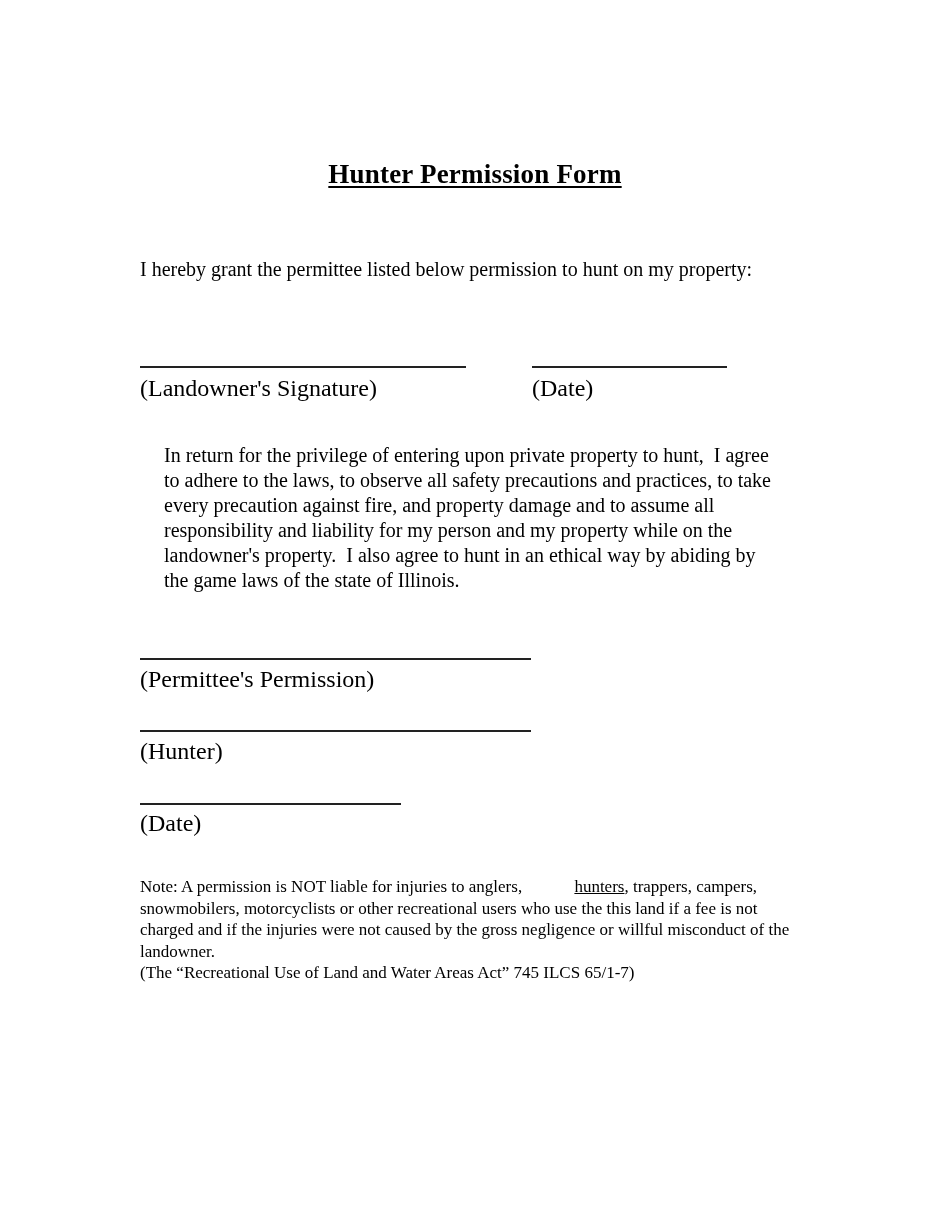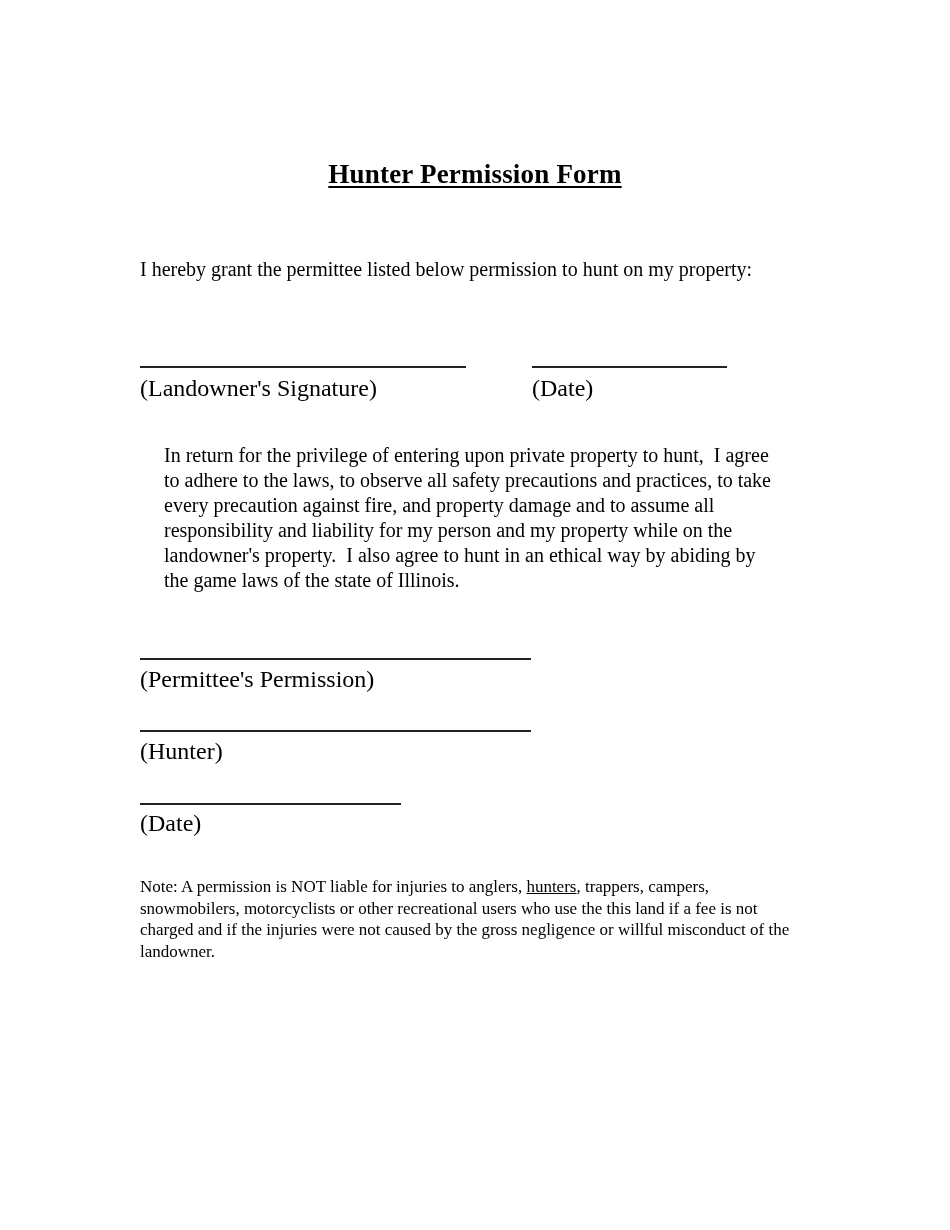--- a/index.html
+++ b/index.html
@@ -37,21 +37,21 @@
   }
   .field-label {
     font-size: 24px;
     line-height: 24px;
   }
   .note-block {
     left: 140px; top: 876px; width: 662px;
     font-size: 17px;
     line-height: 21.5px;
   }
-  .note-underline { text-decoration: underline; }
+  .note-underline { text-decoration: underline; margin-left: 48px; }
 </style>
 </head>
 <body>
 
 <div class="page">
 
   <h1 class="abs doc-title">Hunter Permission Form</h1>
 
   <p class="abs body-text intro">I hereby grant the permittee listed below permission to hunt on my property:</p>
 
@@ -71,15 +71,16 @@
   <div class="abs field-label" style="left:140px; top:667px;">(Permittee's Permission)</div>
 
   <div class="abs blank-line" style="left:140px; top:730px; width:391px;"></div>
   <div class="abs field-label" style="left:140px; top:739px;">(Hunter)</div>
 
   <div class="abs blank-line" style="left:140px; top:803px; width:261px;"></div>
   <div class="abs field-label" style="left:140px; top:811px;">(Date)</div>
 
   <div class="abs note-block">
     <span>Note: A permission is NOT liable for injuries to anglers, </span><span class="note-underline">hunters</span><span>, trappers, campers, snowmobilers, motorcyclists or other recreational users who use the this land if a fee is not charged and if the injuries were not caused by the gross negligence or willful misconduct of the landowner.</span>
+    <div>(The “Recreational Use of Land and Water Areas Act” 745 ILCS 65/1-7)</div>
   </div>
 
 </div>
 
 </body></html>

